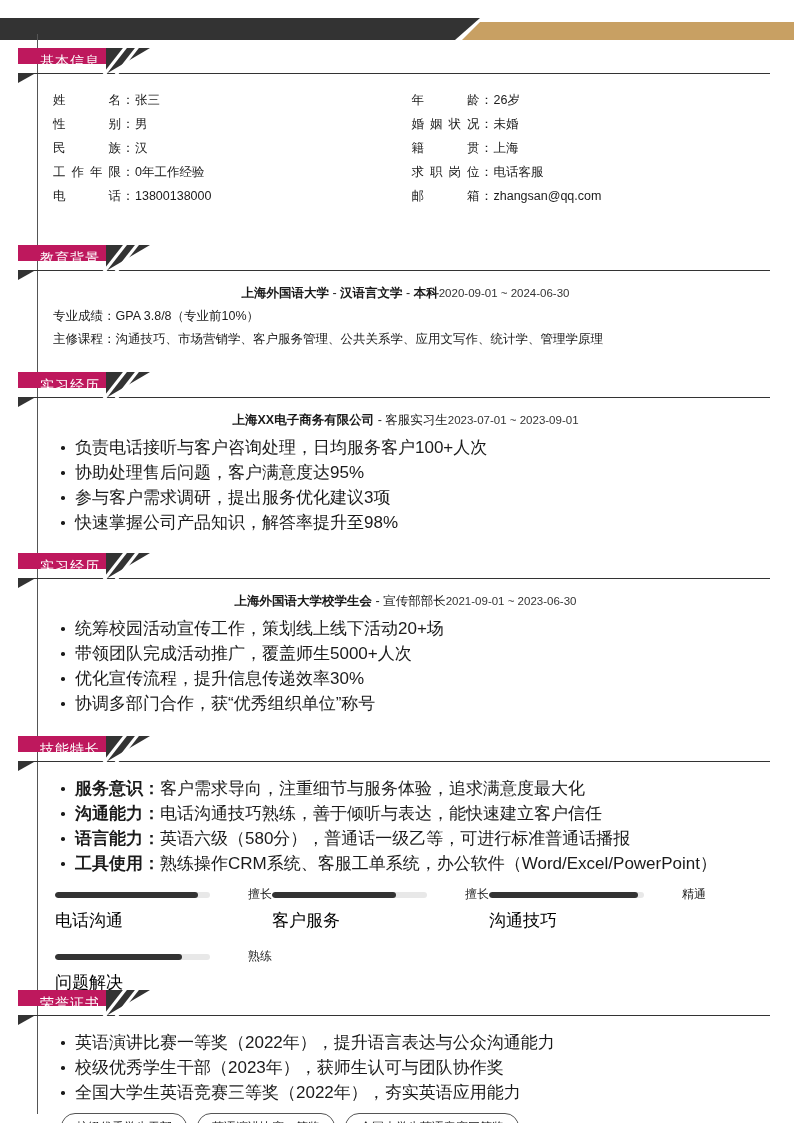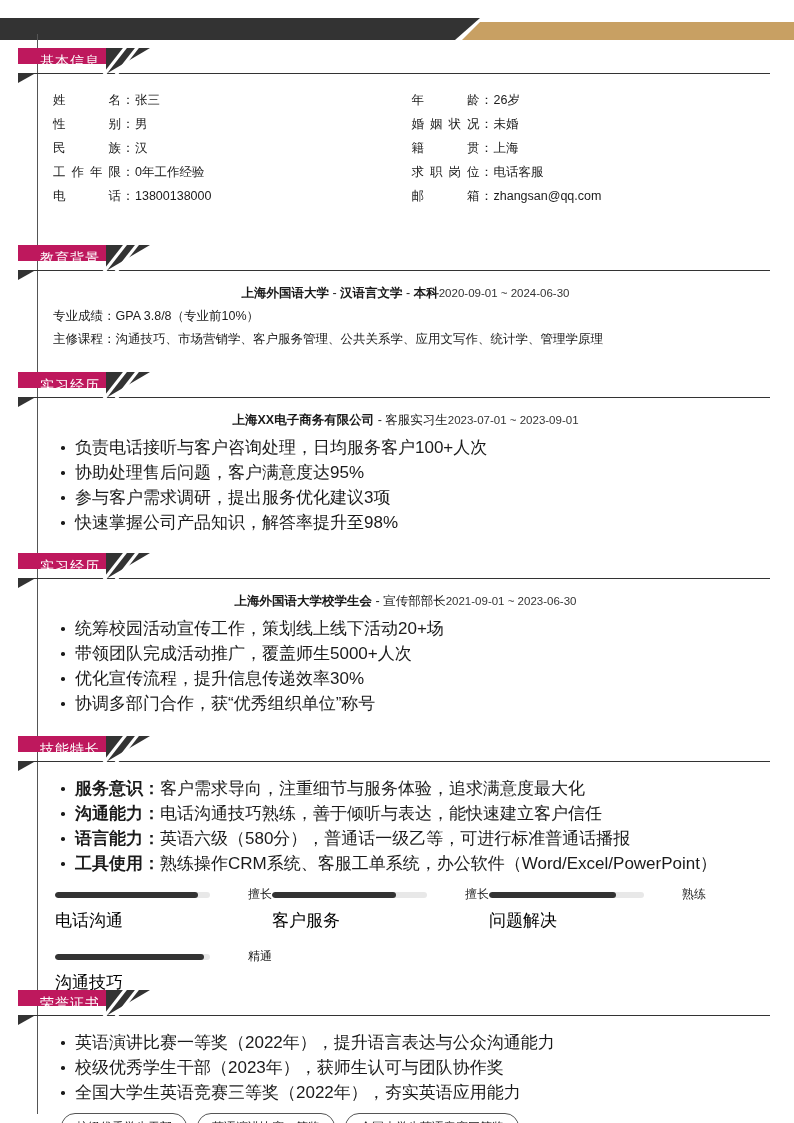--- a/index.html
+++ b/index.html
@@ -417,34 +417,34 @@
             <div class="track">
               <div class="fill" style="width: 80%;"></div>
             </div>
             <div class="bar-level">擅长</div>
           </div>
           <div class="bar-name">客户服务</div>
         </div>
         <div class="bar-item">
           <div class="bar-line">
             <div class="track">
+              <div class="fill" style="width: 96%;"></div>
+            </div>
+            <div class="bar-level">精通</div>
+          </div>
+          <div class="bar-name">沟通技巧</div>
+        </div>
+        <div class="bar-item">
+          <div class="bar-line">
+            <div class="track">
               <div class="fill" style="width: 82%;"></div>
             </div>
             <div class="bar-level">熟练</div>
           </div>
           <div class="bar-name">问题解决</div>
-        </div>
-        <div class="bar-item">
-          <div class="bar-line">
-            <div class="track">
-              <div class="fill" style="width: 96%;"></div>
-            </div>
-            <div class="bar-level">精通</div>
-          </div>
-          <div class="bar-name">沟通技巧</div>
         </div>
       </div>
     </div>
   </div>
 
   <div class="section" style="top:990px;">
     <div class="sec-head">
       <div class="rule"></div>
       <div class="tab">荣誉证书</div>
       <div class="tail" style="left:88px;"></div>

